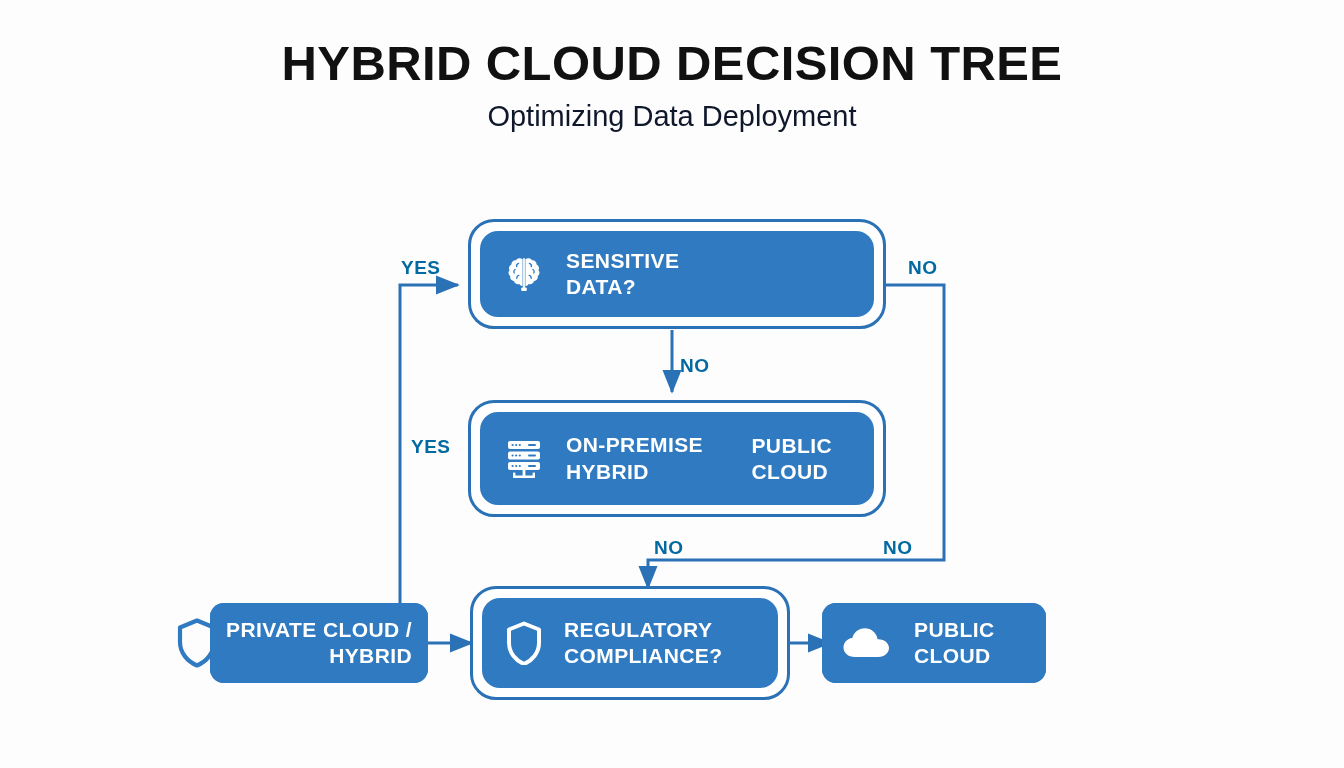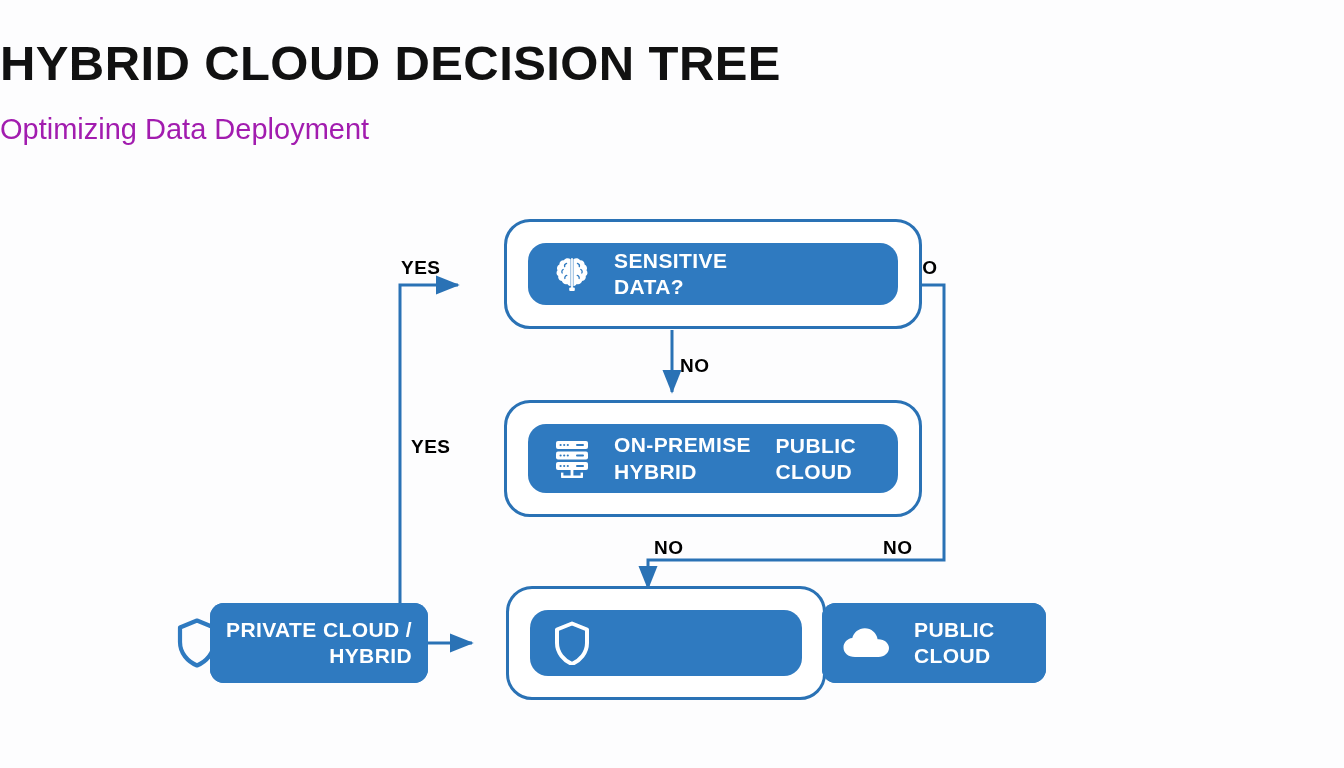--- a/index.html
+++ b/index.html
@@ -18,57 +18,57 @@
     position: relative;
     width: 1344px;
     height: 768px;
   }
   
   #header {
     position: absolute;
     top: 0;
     left: 0;
     width: 1344px;
+    text-align: center;
     padding-top: 38px;
   }
   #title {
     font-size: 49px;
     font-weight: 700;
     letter-spacing: 0.4px;
     color: #111111;
     line-height: 1.05;
     margin: 0;
   }
   #subtitle {
     font-size: 29px;
     font-weight: 400;
-    color: #a21caf;
-    margin: 25px 0 0 0;
+    color: #0f172a;
+    margin: 12px 0 0 0;
     line-height: 1.1;
   }
   
   #edges {
     position: absolute;
     inset: 0;
     width: 1344px;
     height: 768px;
     pointer-events: none;
   }
   
   .node {
     position: absolute;
     box-sizing: border-box;
   }
   
   .node.ring {
     border: 3px solid #2a72b5;
     border-radius: 26px;
     background: #ffffff;
-    padding: 21px;
-    margin-left: 36px;
+    padding: 9px;
   }
   .inner {
     width: 100%;
     height: 100%;
     box-sizing: border-box;
     background: #2f7ac0;
     border-radius: 18px;
     display: flex;
     align-items: center;
     padding-left: 24px;
@@ -107,21 +107,21 @@
   #side-shield {
     position: absolute;
     left: 176px;
     top: 618px;
     width: 42px;
     height: 50px;
   }
   
   .edge-label {
     position: absolute;
-    color: #000000;
+    color: #0369a1;
     font-weight: 700;
     font-size: 19px;
     letter-spacing: 0.5px;
     white-space: nowrap;
   }
 </style>
 </head>
 <body>
 
 <div id="stage">
@@ -230,20 +230,22 @@
     </div>
   </div>
 
   <div class="node ring" style="left:470px; top:586px; width:320px; height:114px;">
     <div class="inner">
       <span class="node-icon">
         <svg width="36" height="44" viewBox="0 0 36 44">
           <path d="M18 2.5 L33 8.5 V22 C33 32 26 39.5 18 43 C10 39.5 3 32 3 22 V8.5 Z" fill="none" stroke="#ffffff" stroke-width="4" stroke-linejoin="round"></path>
         </svg>
       </span>
+      <span class="node-label">REGULATORY
+COMPLIANCE?</span>
     </div>
   </div>
 
   <div class="node plain" style="left:822px; top:603px; width:224px; height:80px; background:#2f7ac0; border-radius:14px;">
     <div class="inner">
       <span class="node-icon">
         <svg width="50" height="34" viewBox="0 0 50 34">
           <path d="M13 31 C6 31 1.5 26.8 1.5 21.5 C1.5 16.6 5.4 12.6 10.3 12.1 C11.6 6.4 16.7 2.2 22.8 2.2 C29.3 2.2 34.7 7 35.6 13.3 C35.9 13.3 36.2 13.2 36.5 13.2 C42.3 13.2 47 17.2 47 22.1 C47 27 42.3 31 36.5 31 Z" fill="#ffffff"></path>
         </svg>
       </span>

